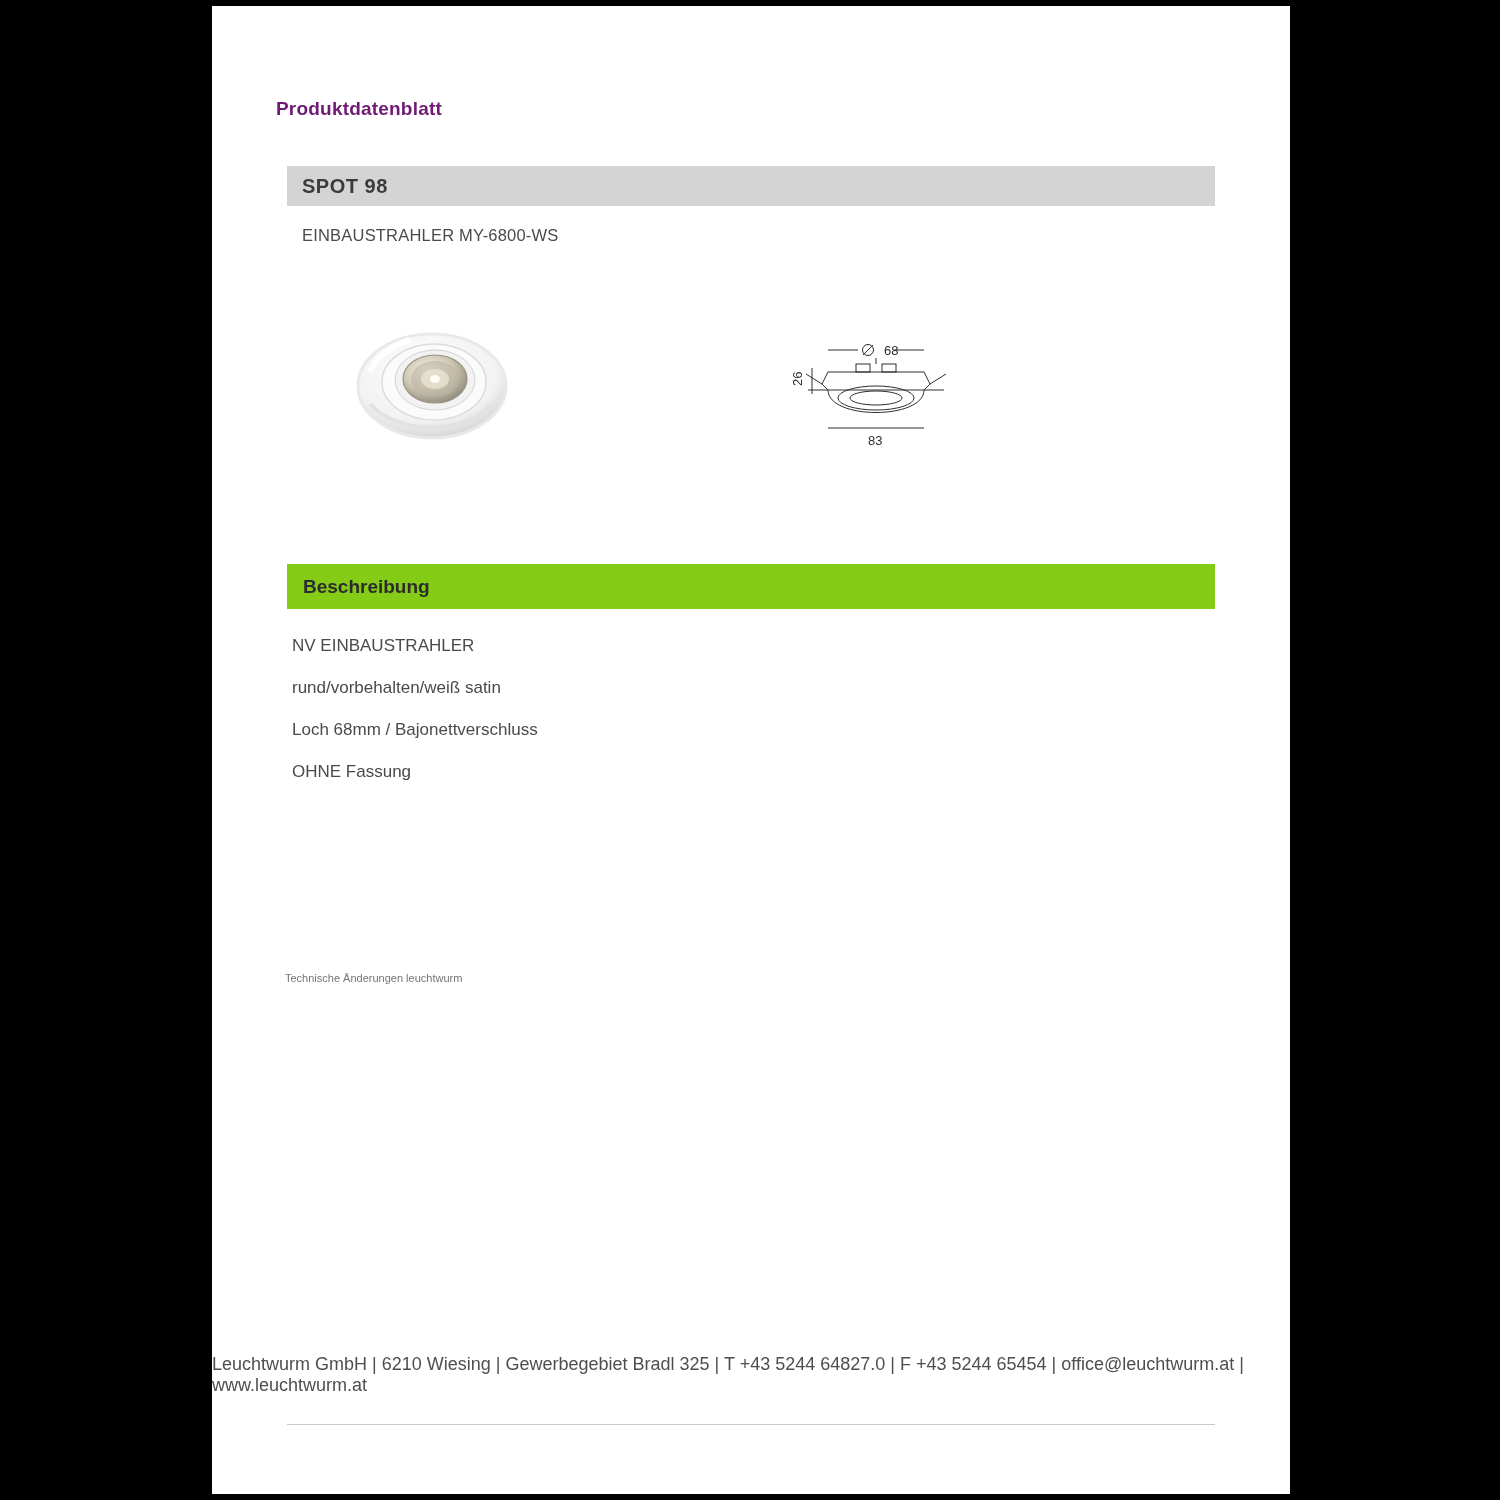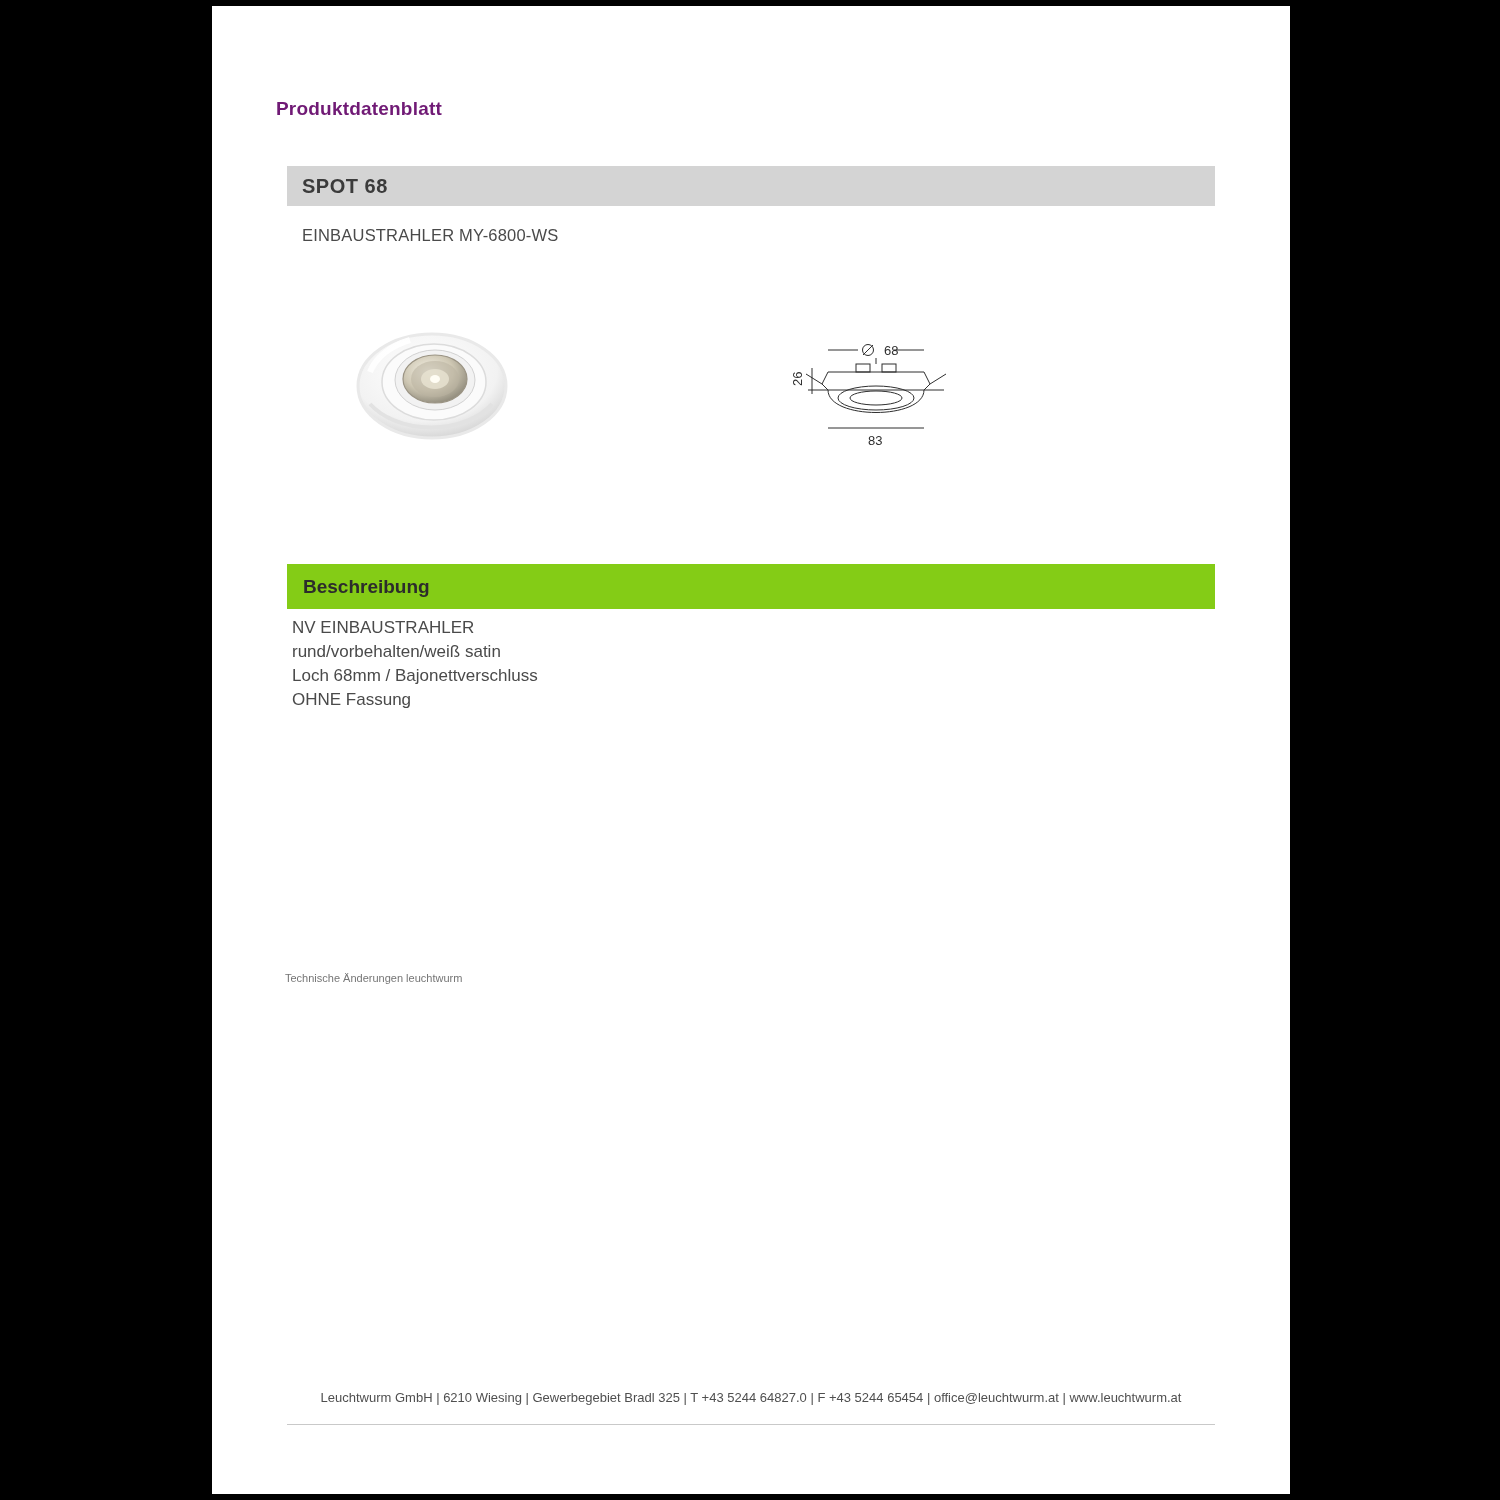--- a/index.html
+++ b/index.html
@@ -111,21 +111,21 @@
     color: #2c2c2c;
   }
   .desc-body {
     position: absolute;
     left: 80px;
     top: 610px;
     font-size: 17px;
     line-height: 24px;
     color: #4a4a4a;
   }
-  .desc-body div { white-space: pre; }
+  .desc-body div { white-space: pre; margin-top: 18px; }
 
   
   .footnote {
     position: absolute;
     left: 73px;
     top: 966px;
     font-size: 11px;
     color: #757575;
   }
 
@@ -134,38 +134,37 @@
     position: absolute;
     left: 75px;
     top: 1418px;
     width: 928px;
     height: 1px;
     background: #c9c9c9;
   }
   .footer-text {
     position: absolute;
     left: 0;
-    top: 1384px;
+    top: 1348px;
     width: 100%;
-    text-align: center;
-    font-size: 13px;
+    font-size: 18px;
     color: #4f4f4f;
   }
 </style>
 </head>
 <body>
 
 <div class="page-frame">
   <div class="page-inner">
 
     <div class="doc-title">Produktdatenblatt</div>
 
 
     <div class="title-bar">
-      <div class="title-bar-text">SPOT 68</div>
+      <div class="title-bar-text">SPOT 98</div>
     </div>
     <div class="subtitle">EINBAUSTRAHLER MY-6800-WS</div>
 
     <div class="product-photo">
       <svg viewBox="0 0 190 125" width="190" height="125" xmlns="http://www.w3.org/2000/svg">
         <defs>
           <radialGradient id="ringGrad" cx="45%" cy="35%" r="70%">
             <stop offset="0%" stop-color="#ffffff"></stop>
             <stop offset="70%" stop-color="#f2f2f2"></stop>
             <stop offset="100%" stop-color="#cfcfcf"></stop>

